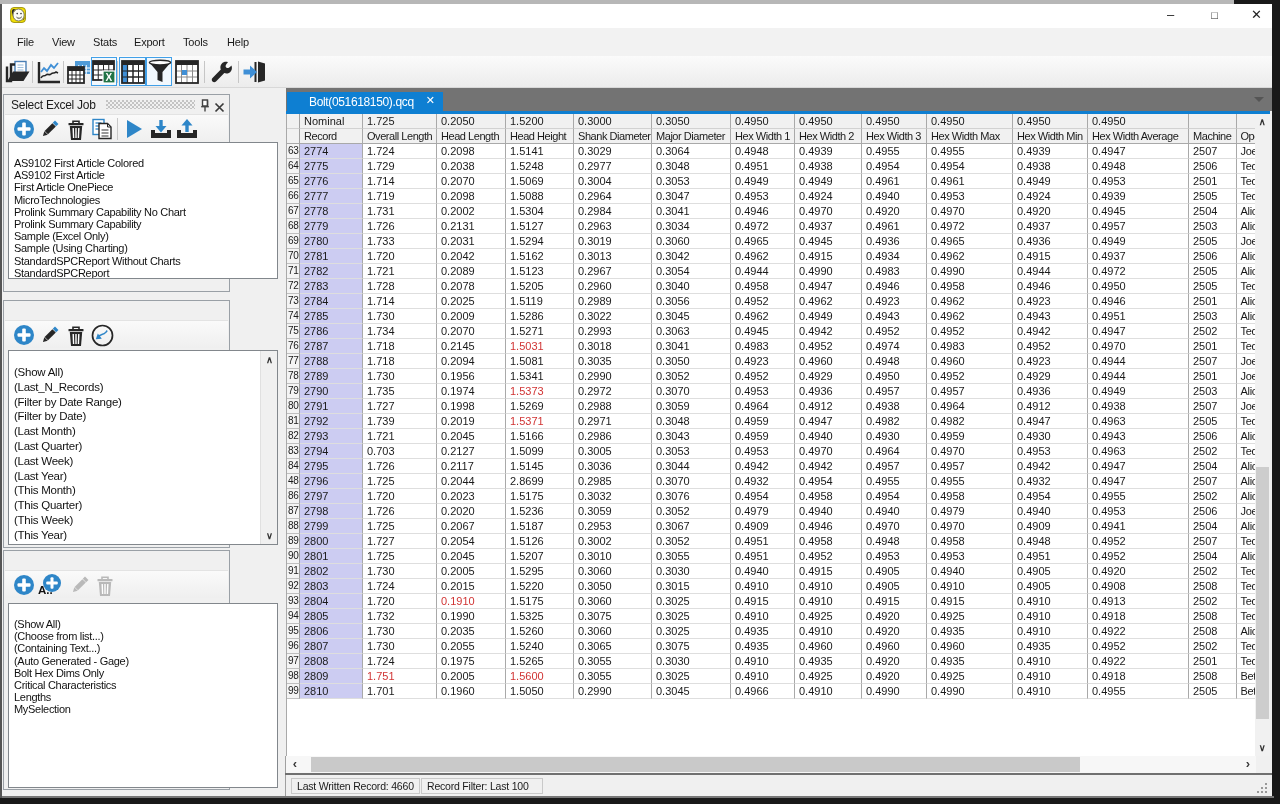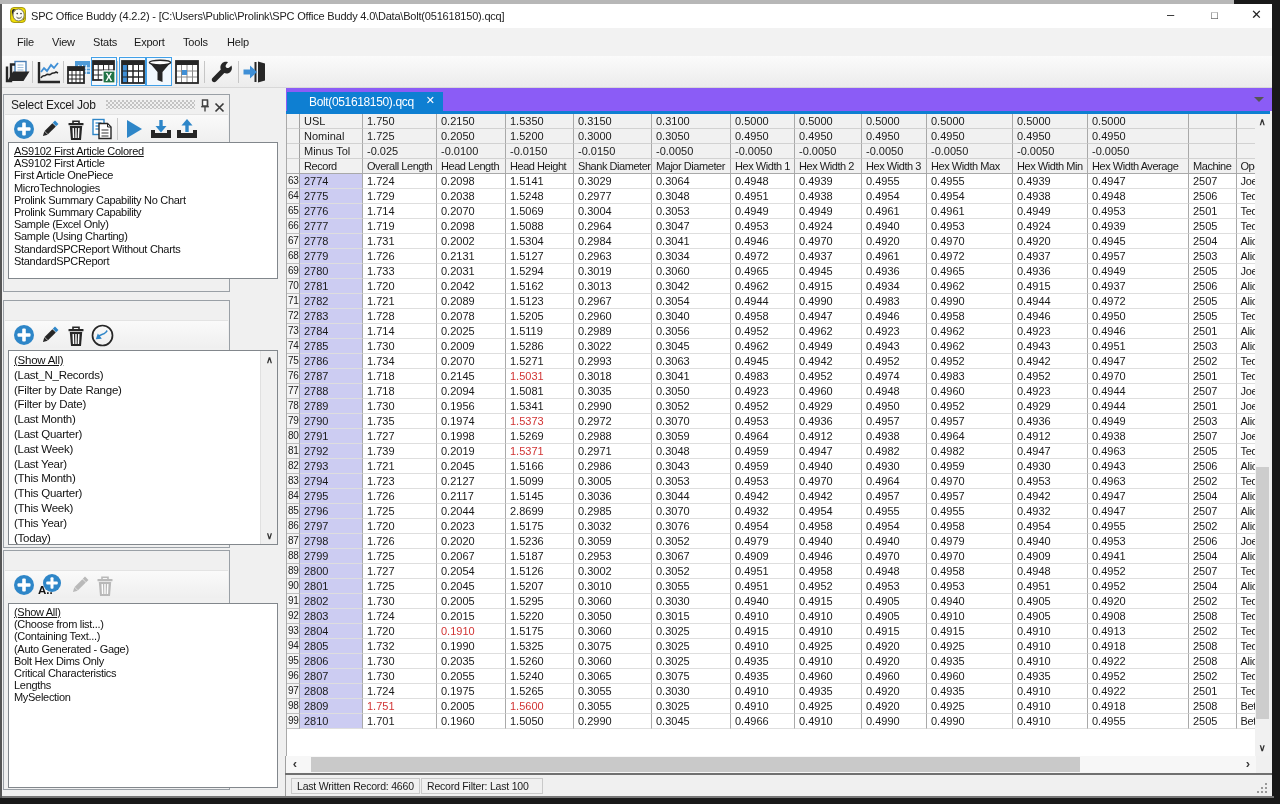--- a/index.html
+++ b/index.html
@@ -33,27 +33,27 @@
 .pt-dots { position:absolute; right:34px; top:5px; height:9px;
   background-image:radial-gradient(circle at 1px 1px, #c3c3c3 0.8px, transparent 1.1px), radial-gradient(circle at 3px 3px, #c3c3c3 0.8px, transparent 1.1px); background-size:4px 4px; }
 .pt-pin { position:absolute; right:18px; top:3px; }
 .pt-x { position:absolute; right:4px; top:4px; }
 .ptool { position:absolute; left:1px; top:19px; width:calc(100% - 2px); height:28px; background:linear-gradient(#fafafa,#efefef); border-top:1px solid #e3e3e3; }
 .ti { position:absolute; top:3px; }
 .tsep { position:absolute; top:3px; width:1px; height:22px; background:#c9c9c9; }
 .plist { position:absolute; left:4px; width:270px; background:#fff; border:1px solid #82878c; overflow:hidden; }
 .li1 { font-size:11px; letter-spacing:-0.3px; line-height:12.2px; color:#111; padding-left:5px; white-space:nowrap; }
 .li2 { font-size:11.5px; letter-spacing:-0.25px; line-height:14.8px; color:#111; padding-left:5px; white-space:nowrap; }
-.plist .li1:first-child, .plist .li2:first-child { padding-top:2px;text-decoration:underline; }
+.plist .li1:first-child, .plist .li2:first-child { padding-top:14px; }
 .p2sb { position:absolute; right:0; top:0; width:17px; height:100%; background:#f0f0f0; border-left:1px solid #e0e0e0; }
 .sbup,.sbdn { position:absolute; left:0; width:17px; height:17px; font-size:9.5px; font-weight:bold; color:#333; text-align:center; line-height:17px; }
 .sbup { top:0; } .sbdn { bottom:0; }
 
 
-#tabbar { position:absolute; left:286px; top:88px; width:986px; height:22.5px; background:#8b5cf6; }
+#tabbar { position:absolute; left:286px; top:88px; width:986px; height:22.5px; background:#737373; }
 #tab { position:absolute; left:1px; top:4px; width:156px; height:18.5px; background:#0e7fd2; color:#fff; font-size:12px; }
 #tab .t { position:absolute; left:22px; top:2.5px; letter-spacing:-0.35px; }
 #tab .x { position:absolute; right:8px; top:2px; font-size:11px; }
 #tabdrop { position:absolute; right:8px; top:9px; width:0; height:0; border-left:5px solid transparent; border-right:5px solid transparent; border-top:5px solid #555; }
 #blueline { position:absolute; left:286px; top:110.5px; width:984px; height:3px; background:#0e7fd2; }
 
 #tablewrap { position:absolute; left:286px; top:113.5px; width:968.5px; height:642.5px; overflow:hidden; background:#fff; border-left:1px solid #a9a9a9; }
 table#grid { border-collapse:separate; border-spacing:0; table-layout:fixed; width:976px; font-size:11px; color:#1a1a1a; }
 #grid td { height:15px; padding:0 0 0 4px; border-right:1px solid #a9a9a9; border-bottom:1px solid #dedede; white-space:nowrap; overflow:hidden; line-height:14px; }
 #grid td.num { background:#f4f4f4; border-bottom:1px solid #c0c0c0; border-right:1px solid #a0a0a0; padding-left:1px; font-size:10px; letter-spacing:-0.3px; }
@@ -86,21 +86,20 @@
   <div id="titlebar">
     <span class="ico"><svg width="16" height="16" viewBox="0 0 16 16">
           <rect x="0.5" y="0.5" width="15" height="15" rx="3.5" fill="#f2df05" stroke="#8f8300" stroke-width="0.8"></rect>
           <path d="M2 13 C1.5 9 3 3.5 6 2.5 L3 2 L1.8 4 Z" fill="#2a2a2a"></path>
           <ellipse cx="8.6" cy="8" rx="5.6" ry="6" fill="#fdfdf4" stroke="#555" stroke-width="0.8"></ellipse>
           <circle cx="7.2" cy="6.6" r="0.8" fill="#333"></circle>
           <circle cx="11" cy="6.6" r="0.8" fill="#333"></circle>
           <path d="M6.5 10.2 C8 11.8 10.5 11.5 11.8 9.8" fill="none" stroke="#333" stroke-width="0.9"></path>
           <path d="M12.5 13.8 C14 12.8 14.6 11.5 14.8 10 L13.2 12.5 Z" fill="#2a2a2a"></path>
         </svg></span>
-    <span class="txt">SPC Office Buddy (4.2.2) - [C:\Users\Public\Prolink\SPC Office Buddy 4.0\Data\Bolt(051618150).qcq]</span>
     <span class="wbtn" style="left:1146px;">–</span>
     <span class="wbtn" style="left:1190px;font-size:11px;">□</span>
     <span class="wbtn" style="left:1232px;">✕</span>
   </div>
   <div id="menubar">
     <span class="mi" style="left:15px">File</span>
     <span class="mi" style="left:50px">View</span>
     <span class="mi" style="left:91px">Stats</span>
     <span class="mi" style="left:132px">Export</span>
     <span class="mi" style="left:181px">Tools</span>
@@ -384,71 +383,37 @@
           <col style="width:64px">
           <col style="width:67px">
           <col style="width:65px">
           <col style="width:86px">
           <col style="width:75px">
           <col style="width:101px">
           <col style="width:48px">
           <col style="width:26px">
         </colgroup>
 <tbody>
-          <tr class="specrow">
-            <td class="num"></td>
-            <td class="lab">USL</td>
-            <td class="sp">1.750</td>
-            <td class="sp">0.2150</td>
-            <td class="sp">1.5350</td>
-            <td class="sp">0.3150</td>
-            <td class="sp">0.3100</td>
-            <td class="sp">0.5000</td>
-            <td class="sp">0.5000</td>
-            <td class="sp">0.5000</td>
-            <td class="sp">0.5000</td>
-            <td class="sp">0.5000</td>
-            <td class="sp">0.5000</td>
-            <td class="sp"></td>
-            <td class="sp op"></td>
-          </tr>
 <tr class="specrow">
             <td class="num"></td>
             <td class="lab">Nominal</td>
             <td class="sp">1.725</td>
             <td class="sp">0.2050</td>
             <td class="sp">1.5200</td>
             <td class="sp">0.3000</td>
             <td class="sp">0.3050</td>
             <td class="sp">0.4950</td>
             <td class="sp">0.4950</td>
             <td class="sp">0.4950</td>
             <td class="sp">0.4950</td>
             <td class="sp">0.4950</td>
             <td class="sp">0.4950</td>
             <td class="sp"></td>
             <td class="sp op"></td>
           </tr>
-<tr class="specrow">
-            <td class="num"></td>
-            <td class="lab">Minus Tol</td>
-            <td class="sp">-0.025</td>
-            <td class="sp">-0.0100</td>
-            <td class="sp">-0.0150</td>
-            <td class="sp">-0.0150</td>
-            <td class="sp">-0.0050</td>
-            <td class="sp">-0.0050</td>
-            <td class="sp">-0.0050</td>
-            <td class="sp">-0.0050</td>
-            <td class="sp">-0.0050</td>
-            <td class="sp">-0.0050</td>
-            <td class="sp">-0.0050</td>
-            <td class="sp"></td>
-            <td class="sp op"></td>
-          </tr>
 <tr class="hdrrow">
             <td class="num"></td>
             <td class="hdr">Record</td>
             <td class="hdr">Overall Length</td>
             <td class="hdr">Head Length</td>
             <td class="hdr">Head Height</td>
             <td class="hdr">Shank Diameter</td>
             <td class="hdr">Major Diameter</td>
             <td class="hdr">Hex Width 1</td>
             <td class="hdr">Hex Width 2</td>
@@ -795,21 +760,21 @@
             <td>0.4930</td>
             <td>0.4959</td>
             <td>0.4930</td>
             <td>0.4943</td>
             <td>2506</td>
             <td class="op">Alice</td>
           </tr>
 <tr>
             <td class="num">83</td>
             <td class="rec">2794</td>
-            <td>1.723</td>
+            <td>0.703</td>
             <td>0.2127</td>
             <td>1.5099</td>
             <td>0.3005</td>
             <td>0.3053</td>
             <td>0.4953</td>
             <td>0.4970</td>
             <td>0.4964</td>
             <td>0.4970</td>
             <td>0.4953</td>
             <td>0.4963</td>
@@ -827,21 +792,21 @@
             <td>0.4942</td>
             <td>0.4942</td>
             <td>0.4957</td>
             <td>0.4957</td>
             <td>0.4942</td>
             <td>0.4947</td>
             <td>2504</td>
             <td class="op">Alice</td>
           </tr>
 <tr>
-            <td class="num">85</td>
+            <td class="num">48</td>
             <td class="rec">2796</td>
             <td>1.725</td>
             <td>0.2044</td>
             <td>2.8699</td>
             <td>0.2985</td>
             <td>0.3070</td>
             <td>0.4932</td>
             <td>0.4954</td>
             <td>0.4955</td>
             <td>0.4955</td>

